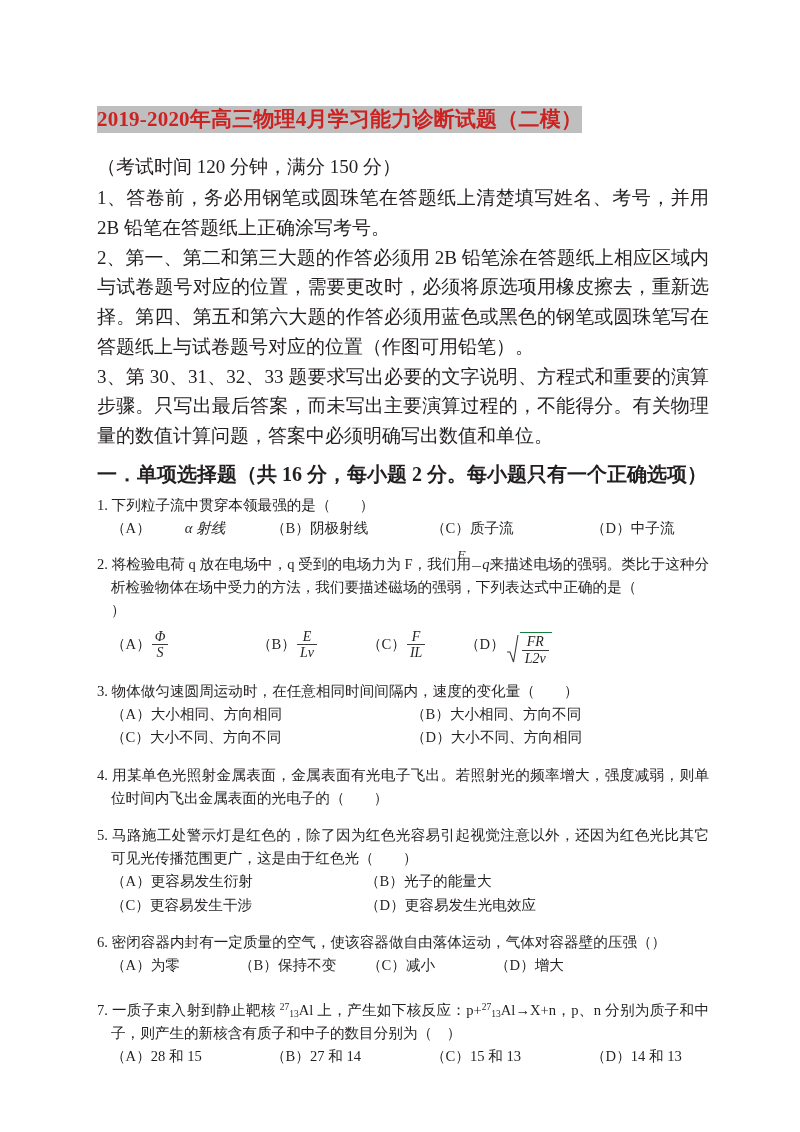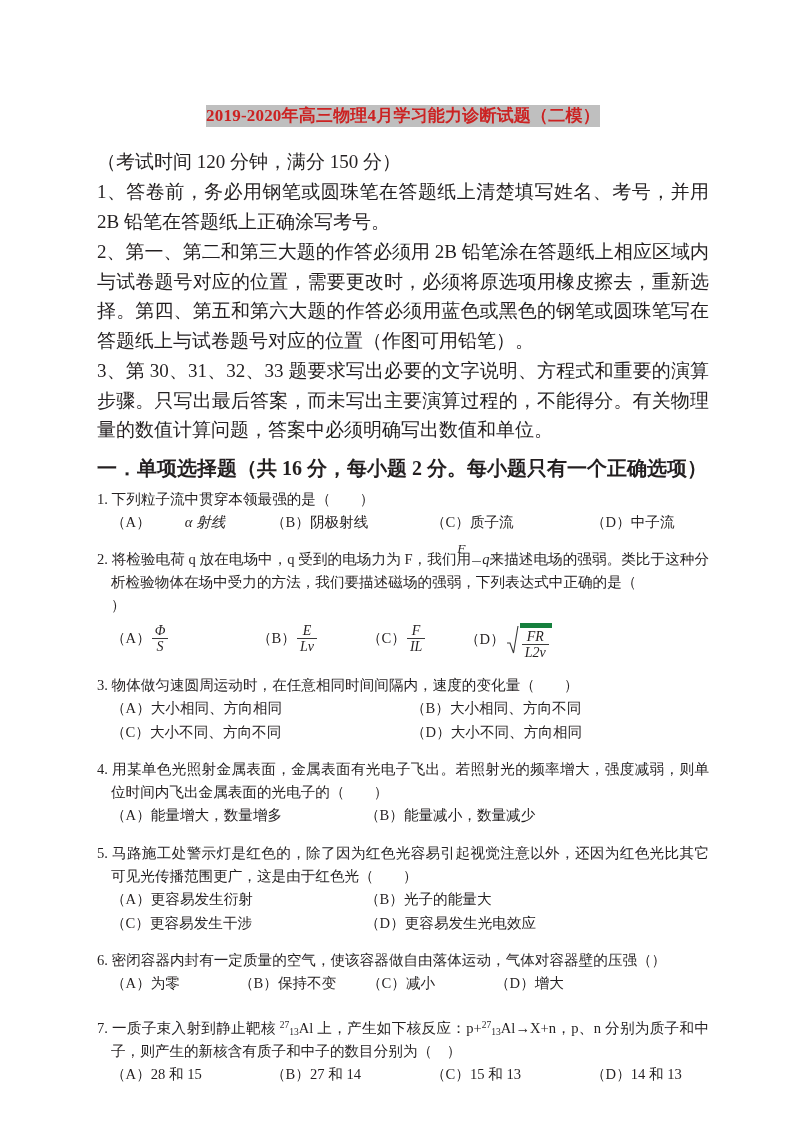--- a/index.html
+++ b/index.html
@@ -24,22 +24,22 @@
   }
   .content {
     position: absolute;
     left: 97px;
     top: 104px;
     width: 612px;
   }
 
   
   .doc-title {
-    text-align: center;
-    font-size: 17px;
+    text-align: left;
+    font-size: 21px;
     font-weight: bold;
     line-height: 1.45;
     margin: 0 0 18px 0;
     letter-spacing: 0.2px;
   }
   .doc-title .hl {
     color: #cc2222;
     background: #bfbfbf;
     padding: 1px 0 2px 0;
   }
@@ -144,21 +144,21 @@
   }
   .radical .sign {
     position: absolute;
     left: 0;
     bottom: -1px;
     width: 12px;
     height: 100%;
   }
   .radical .inner {
     display: inline-block;
-    border-top: 5px solid #15803d;
+    border-top: 1px solid #15803d;
     padding: 1px 3px 0 2px;
   }
 
   sup.iso, sub.iso {
     font-size: 9.5px;
     line-height: 0;
   }
   sup.iso { vertical-align: 0.52em; }
   sub.iso { vertical-align: -0.2em; }
 
@@ -209,23 +209,20 @@
       </span>
       <span class="opt-row">
         <span class="opt"><span>（C）</span><span>大小不同、方向不同</span></span><span class="opt"><span>（D）</span><span>大小不同、方向相同</span></span>
       </span>
     </div>
   </div>
 
   <div class="question" style="margin-top:14px;">
     <p class="q-stem q-indent"><span>4.</span> <span>用某单色光照射金属表面，金属表面有光电子飞出。若照射光的频率增大，强度减弱，则单位时间内飞出金属表面的光电子的（　　）</span></p>
     <div class="opts cols-2b">
-      <span class="opt-row">
-        <span class="opt"><span>（A）</span><span>能量增大，数量增多</span></span><span class="opt"><span>（B）</span><span>能量减小，数量减少</span></span>
-      </span>
     </div>
   </div>
 
   <div class="question" style="margin-top:14px;">
     <p class="q-stem q-indent"><span>5.</span> <span>马路施工处警示灯是红色的，除了因为红色光容易引起视觉注意以外，还因为红色光比其它可见光传播范围更广，这是由于红色光（　　）</span></p>
     <div class="opts cols-2b">
       <span class="opt-row">
         <span class="opt"><span>（A）</span><span>更容易发生衍射</span></span><span class="opt"><span>（B）</span><span>光子的能量大</span></span>
       </span>
       <span class="opt-row">

